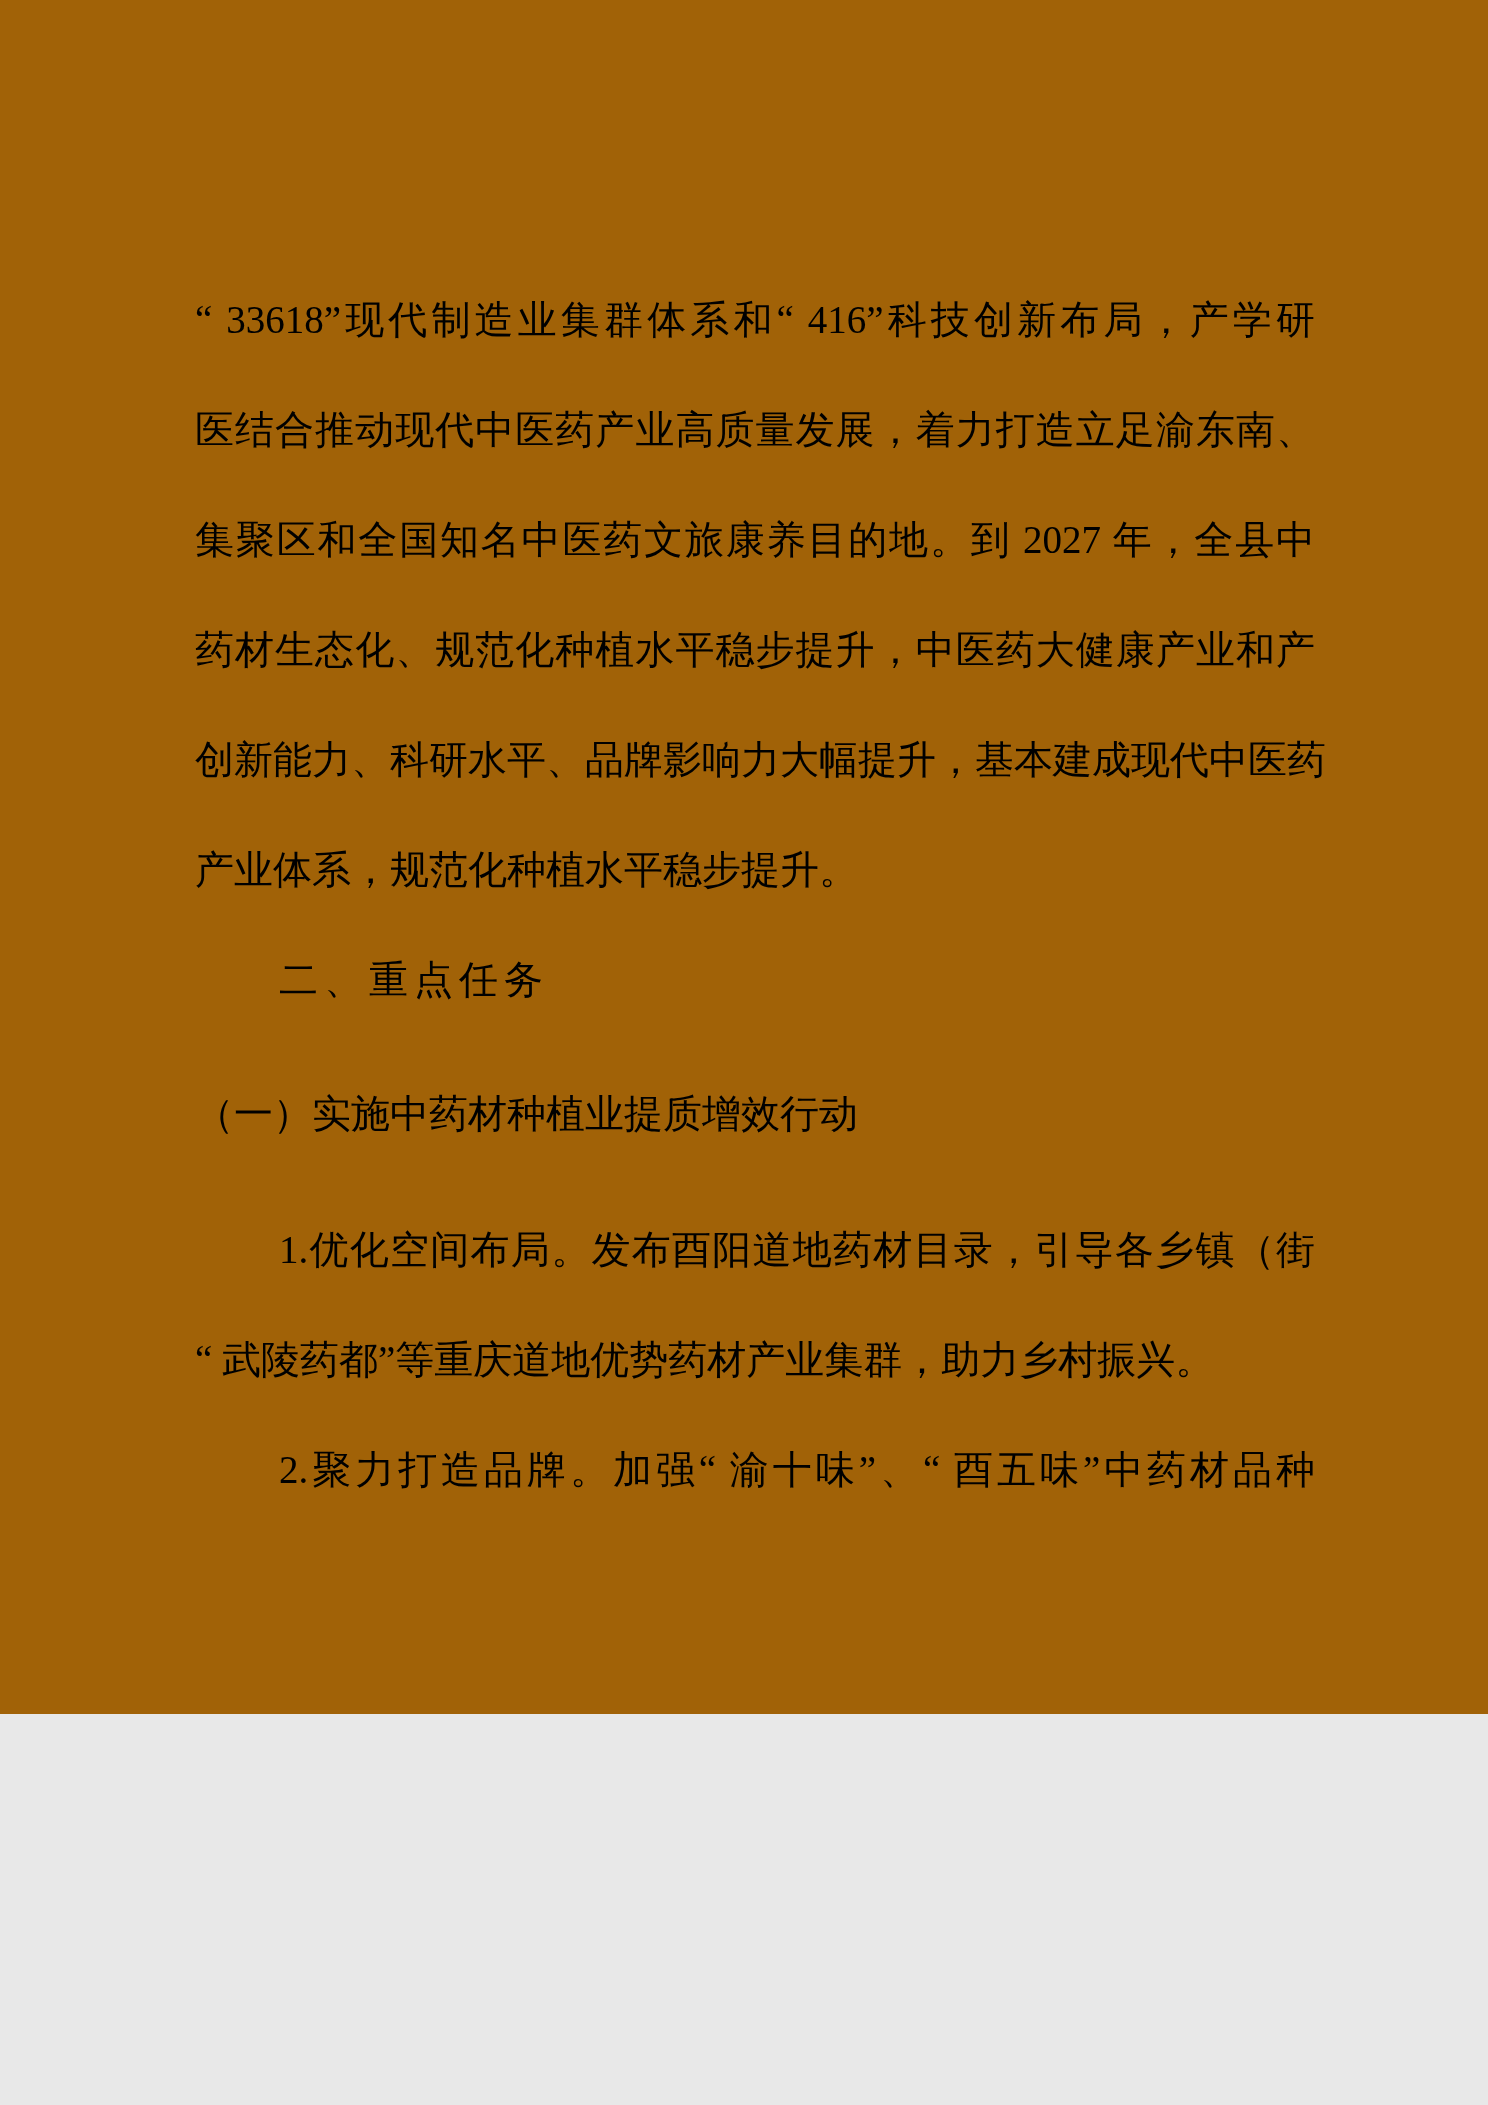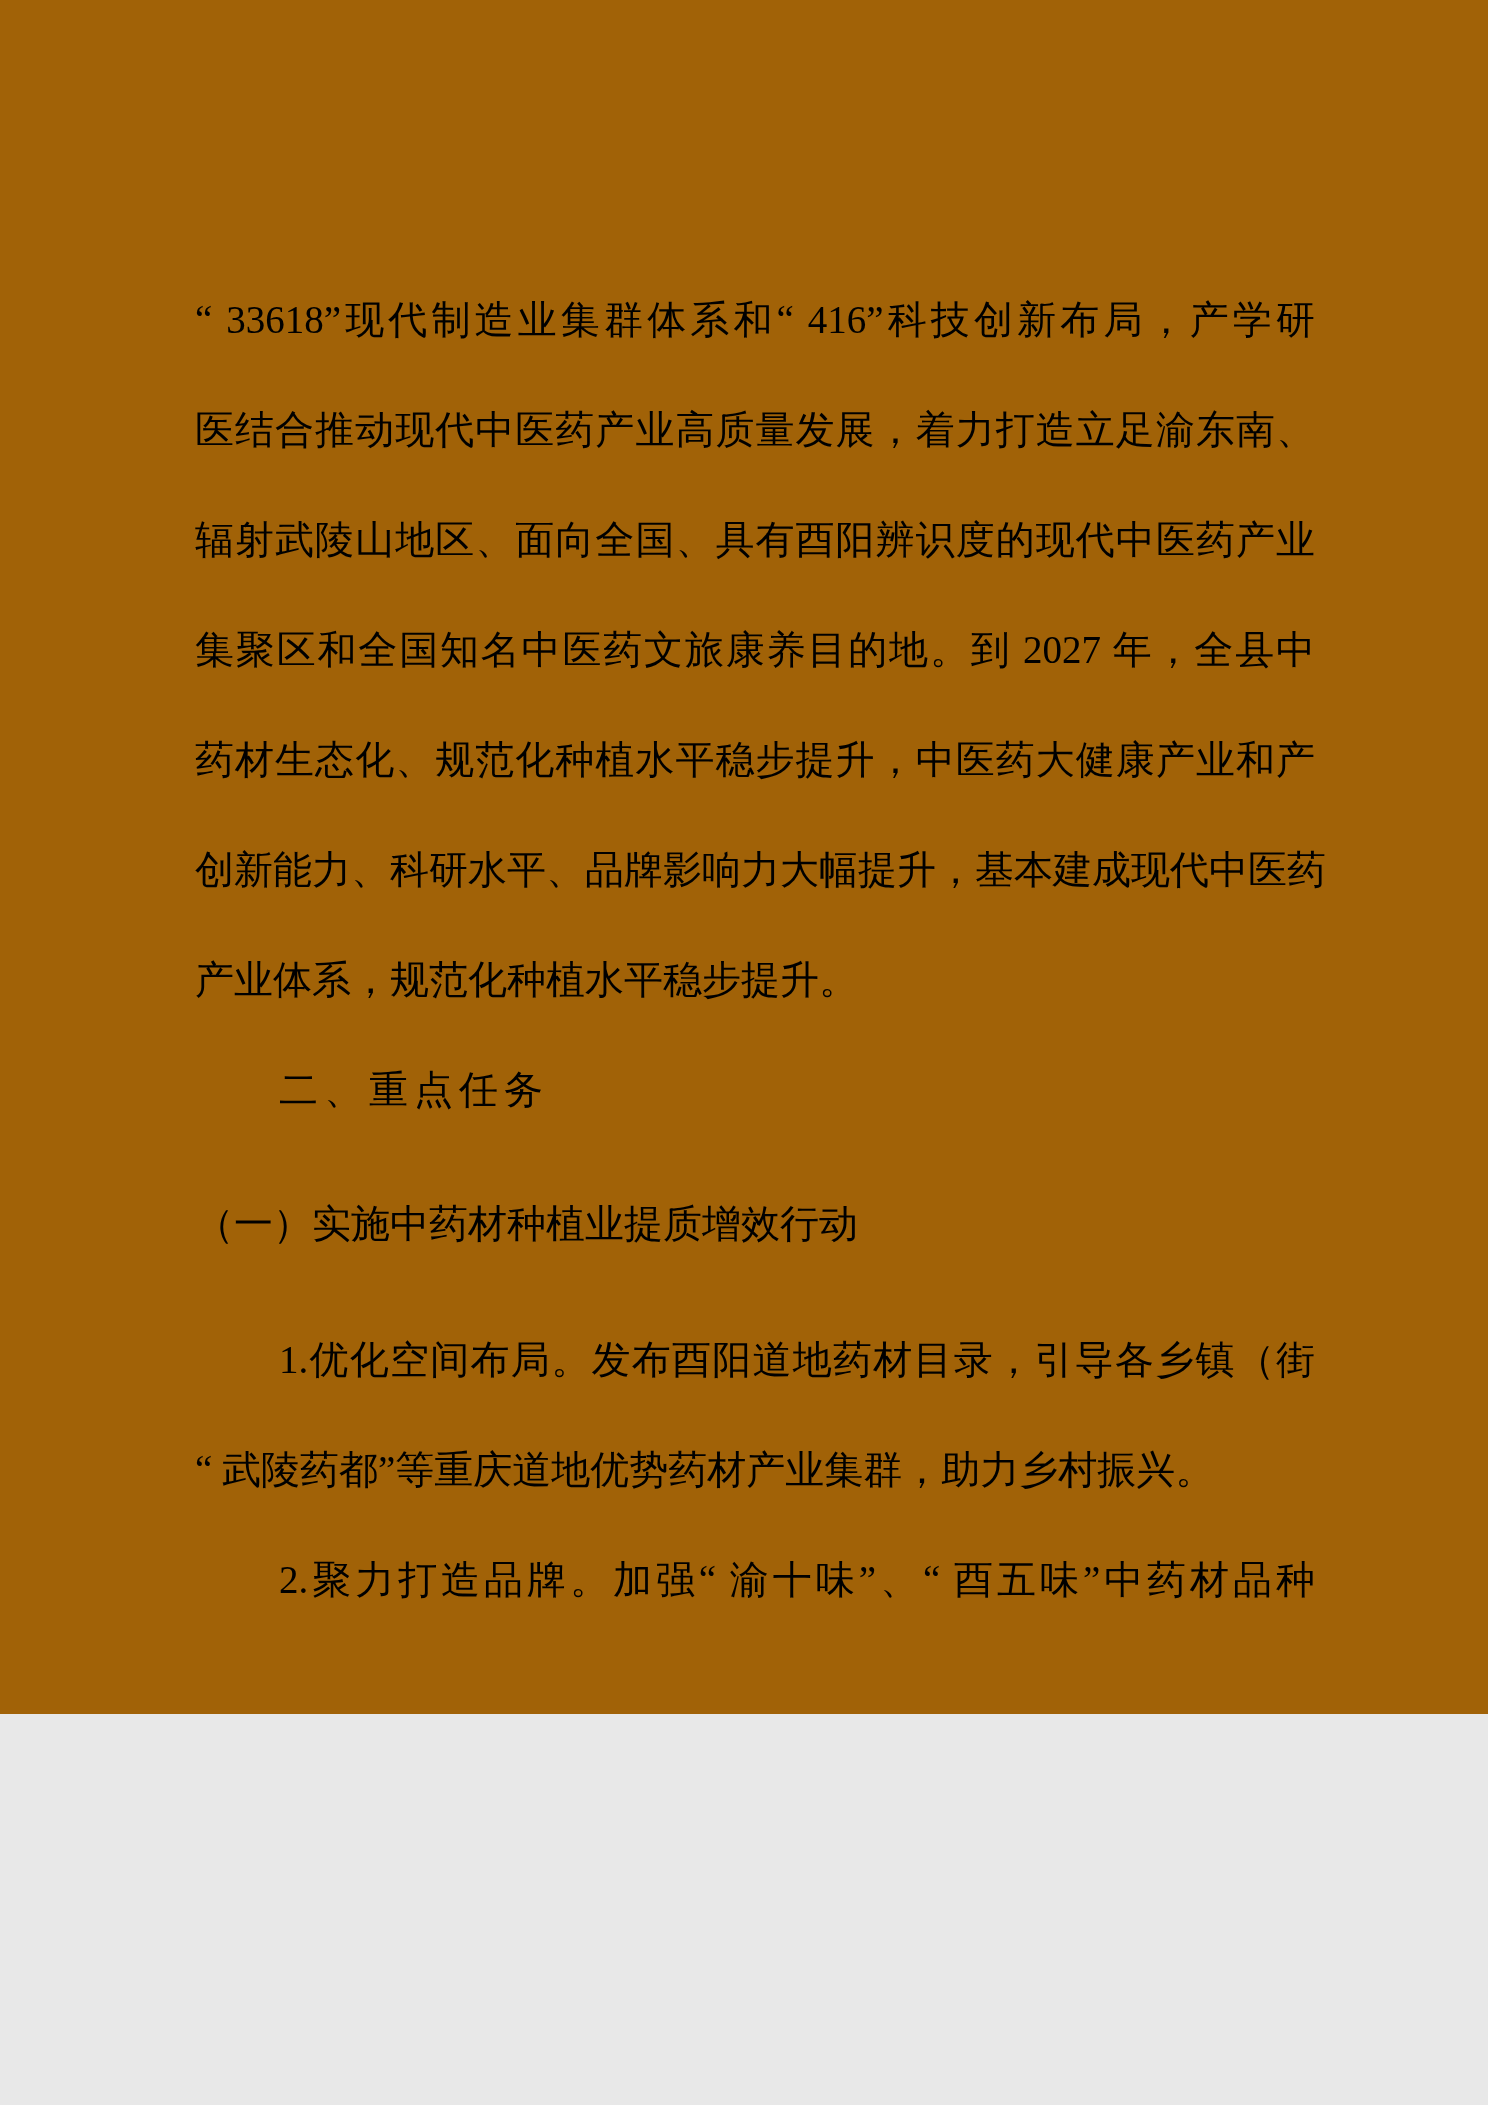--- a/index.html
+++ b/index.html
@@ -66,21 +66,20 @@
   }
 </style>
 </head>
 <body>
 
 <div class="page">
   <div class="content">
 
     <div class="line">“ 33618”现代制造业集群体系和“ 416”科技创新布局，产学研</div>
     <div class="line">医结合推动现代中医药产业高质量发展，着力打造立足渝东南、</div>
-    <div class="line">辐射武陵山地区、面向全国、具有酉阳辨识度的现代中医药产业</div>
     <div class="line">集聚区和全国知名中医药文旅康养目的地。到 2027 年，全县中</div>
     <div class="line">药材生态化、规范化种植水平稳步提升，中医药大健康产业和产</div>
     <div class="line">创新能力、科研水平、品牌影响力大幅提升，基本建成现代中医药</div>
     <div class="line para-end">产业体系，规范化种植水平稳步提升。</div>
 
     <div class="line h1 indent">二、重点任务</div>
 
     <div class="line h2">（一）实施中药材种植业提质增效行动</div>
 
     <div class="line indent">1.优化空间布局。发布酉阳道地药材目录，引导各乡镇（街</div>

